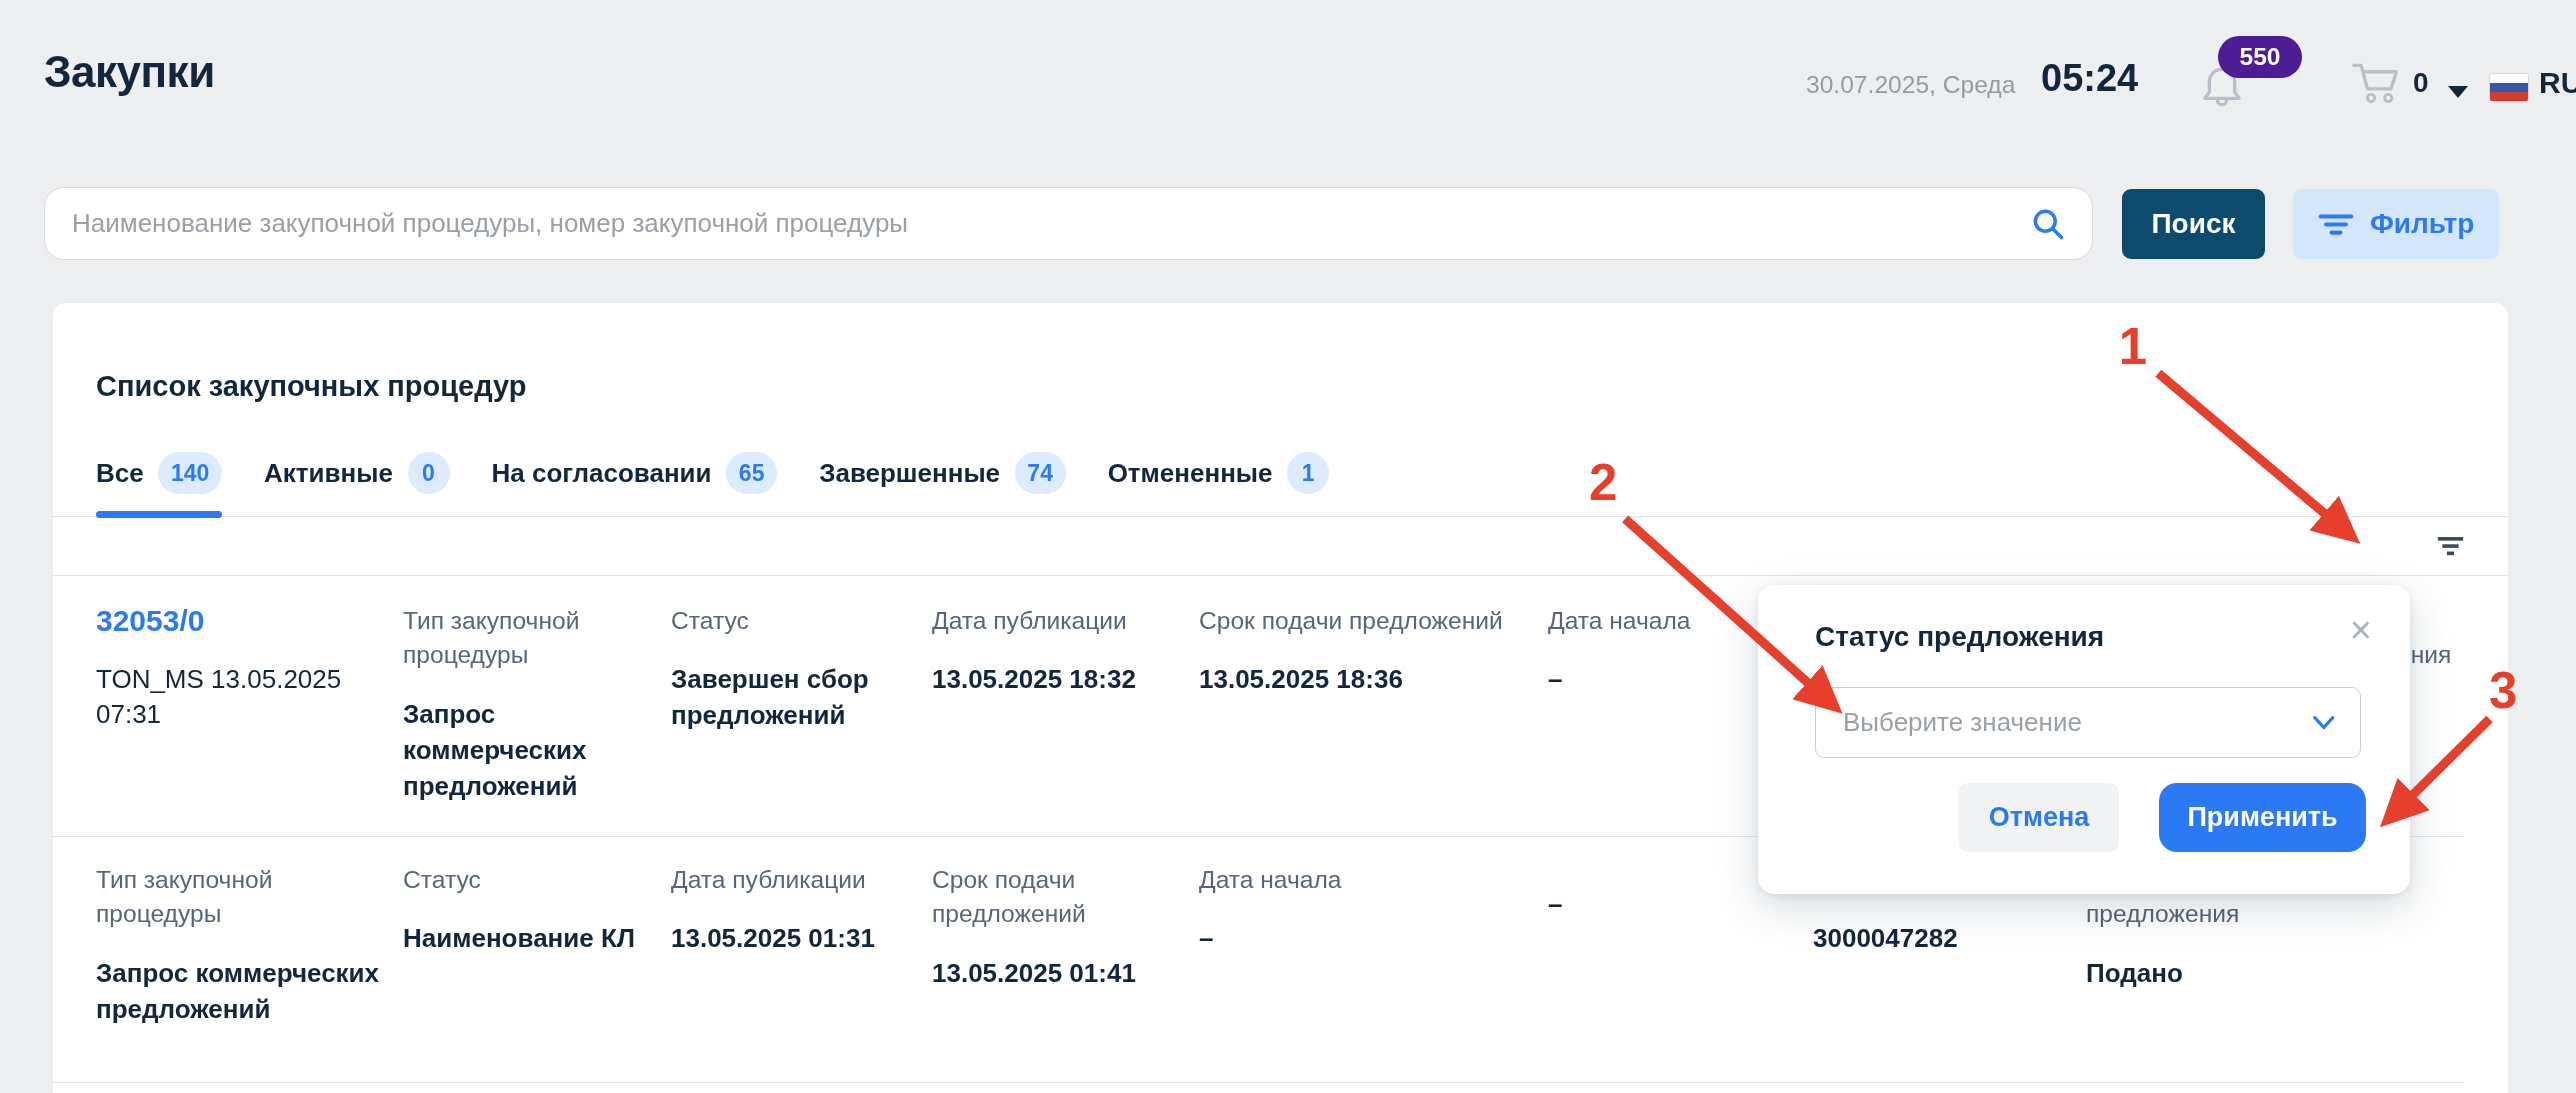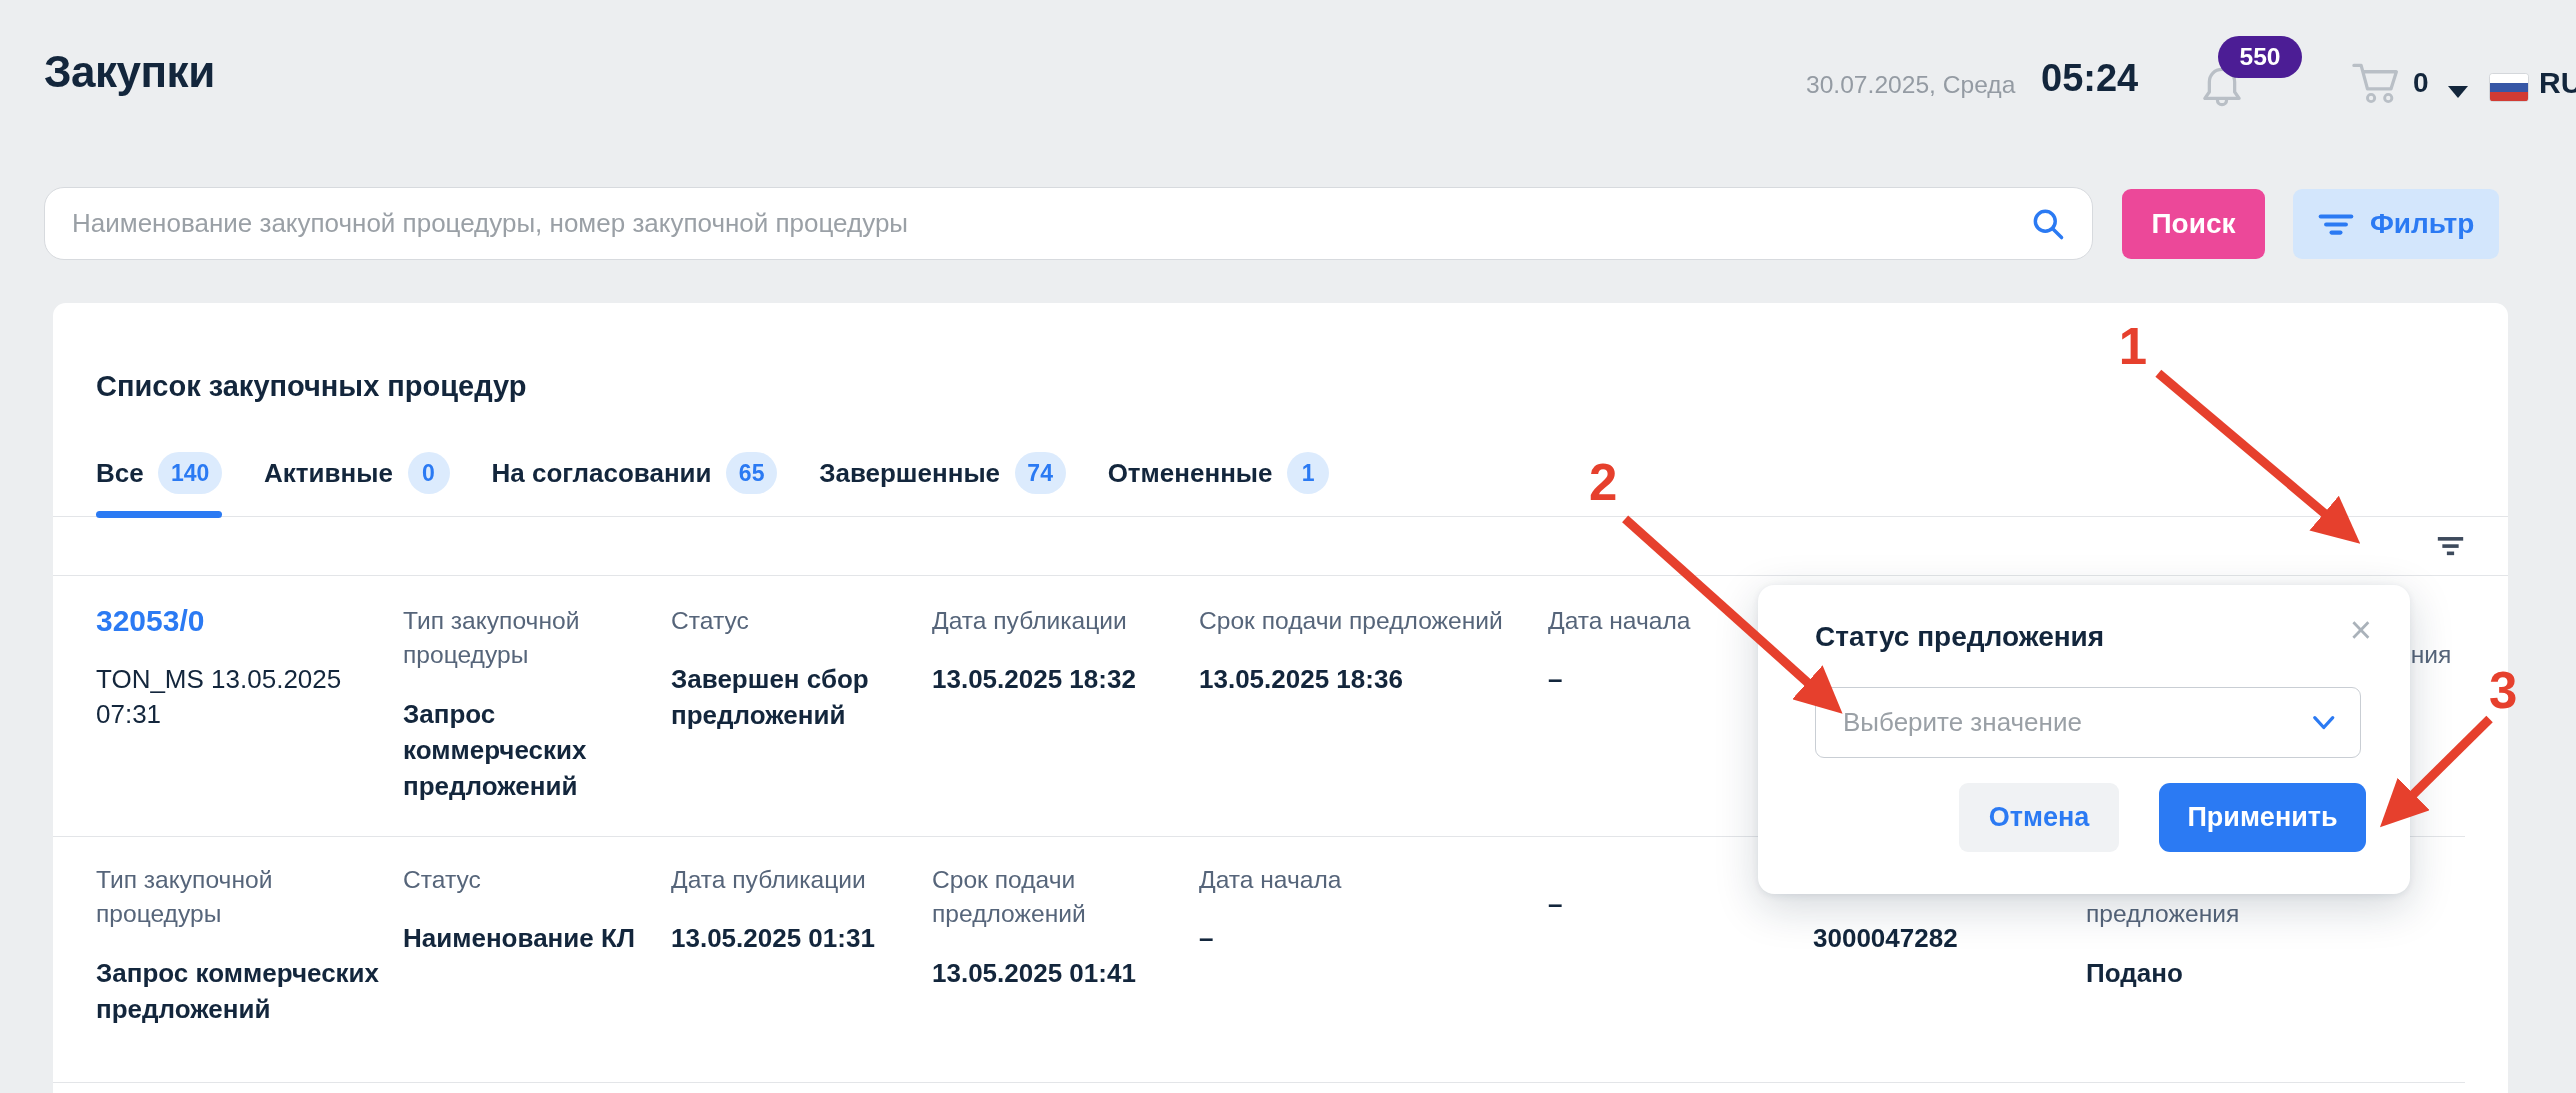--- a/index.html
+++ b/index.html
@@ -25,21 +25,21 @@
   .tb-flag div { height:33.34%; }
   .fl-w { background:#ffffff; } .fl-b { background:#3757a6; } .fl-r { background:#d23b33; }
   .tb-lang { position:absolute; left:2539px; top:66px; font-size:30px; font-weight:700; color:#13263c; }
   
   .search-box { position:absolute; left:44px; top:187px; width:2049px; height:73px; background:#fff;
                 border:1.8px solid #d7dade; border-radius:20px; display:flex; align-items:center; }
   .search-input { flex:1; border:none; outline:none; background:transparent; font-size:26px; color:#13263c;
                   font-family:"Liberation Sans", sans-serif; padding:0 22px 0 27px; }
   .search-input::placeholder { color:#9aa0a6; }
   .search-ico { margin-right:25.5px; display:flex; }
-  .btn-search { position:absolute; left:2122px; top:189px; width:143px; height:70px; background:#ec4899; color:#fff;
+  .btn-search { position:absolute; left:2122px; top:189px; width:143px; height:70px; background:#0c4a6e; color:#fff;
                 border:none; border-radius:9px; font-size:28px; font-weight:700; font-family:"Liberation Sans", sans-serif; cursor:pointer; }
   .btn-filter { position:absolute; left:2293px; top:189px; width:206px; height:70px; background:#d3e6fc; color:#2b7af3;
                 border:none; border-radius:9px; font-size:28px; font-weight:700; font-family:"Liberation Sans", sans-serif;
                 display:flex; align-items:center; justify-content:center; gap:16.4px; cursor:pointer; }
   
   .card { position:absolute; left:44px; top:303px; width:2455px; height:791px; background:#fff; border-radius:12.7px 12.7px 0 0;margin-left:9px; }
   .card-title { position:absolute; left:43px; top:67px; font-size:29px; font-weight:700; color:#13263c; }
   .tabs { position:absolute; left:0; top:127px; width:100%; height:87px; display:flex; align-items:center; gap:42px;
           padding:0 43px; border-bottom:1.8px solid #e3e5e8; }
   .tab { position:relative; height:100%; display:flex; align-items:center; gap:14.6px; cursor:pointer; }
@@ -65,21 +65,21 @@
   .popup { position:absolute; left:1758px; top:585px; width:652px; height:309px; background:#fff; border-radius:16.4px;
            box-shadow:0 12.7px 44px rgba(16,37,63,0.18), 0 1.8px 7.3px rgba(16,37,63,0.08); z-index:50; }
   .popup-title { position:absolute; left:57px; top:36px; font-size:28px; font-weight:700; color:#13263c; }
   .popup-close { position:absolute; right:38px; top:25.5px; font-size:38px; font-weight:300; color:#aab2ba; cursor:pointer; line-height:1; }
   .popup-select { position:absolute; left:57px; top:102px; width:546px; height:71px; border:1.8px solid #c9ced4; border-radius:9px;
                   display:flex; align-items:center; justify-content:space-between; padding:0 24px 0 27px; cursor:pointer; background:#fff; }
   .popup-select-value { font-size:26px; color:#9aa0a6; }
   .popup-actions { position:absolute; right:44px; top:198px; display:flex; gap:40px; }
   .btn-cancel { width:160px; height:69px; background:#f0f2f4; color:#2b7af3; border:none; border-radius:9px;
                 font-size:27px; font-weight:700; font-family:"Liberation Sans", sans-serif; cursor:pointer; }
-  .btn-apply { width:207px; height:69px; background:#2b7af3; color:#fff; border:none; border-radius:11px;
+  .btn-apply { width:207px; height:69px; background:#2b7af3; color:#fff; border:none; border-radius:18px;
                font-size:27px; font-weight:700; font-family:"Liberation Sans", sans-serif; cursor:pointer; }
   
   .overlay { position:absolute; left:0; top:0; width:2576px; height:1094px; z-index:100; pointer-events:none; }
 </style>
 </head>
 <body>
 
 <div class="topbar">
   <h1 class="page-title">Закупки</h1>
   <div class="tb-date">30.07.2025, Среда</div>

